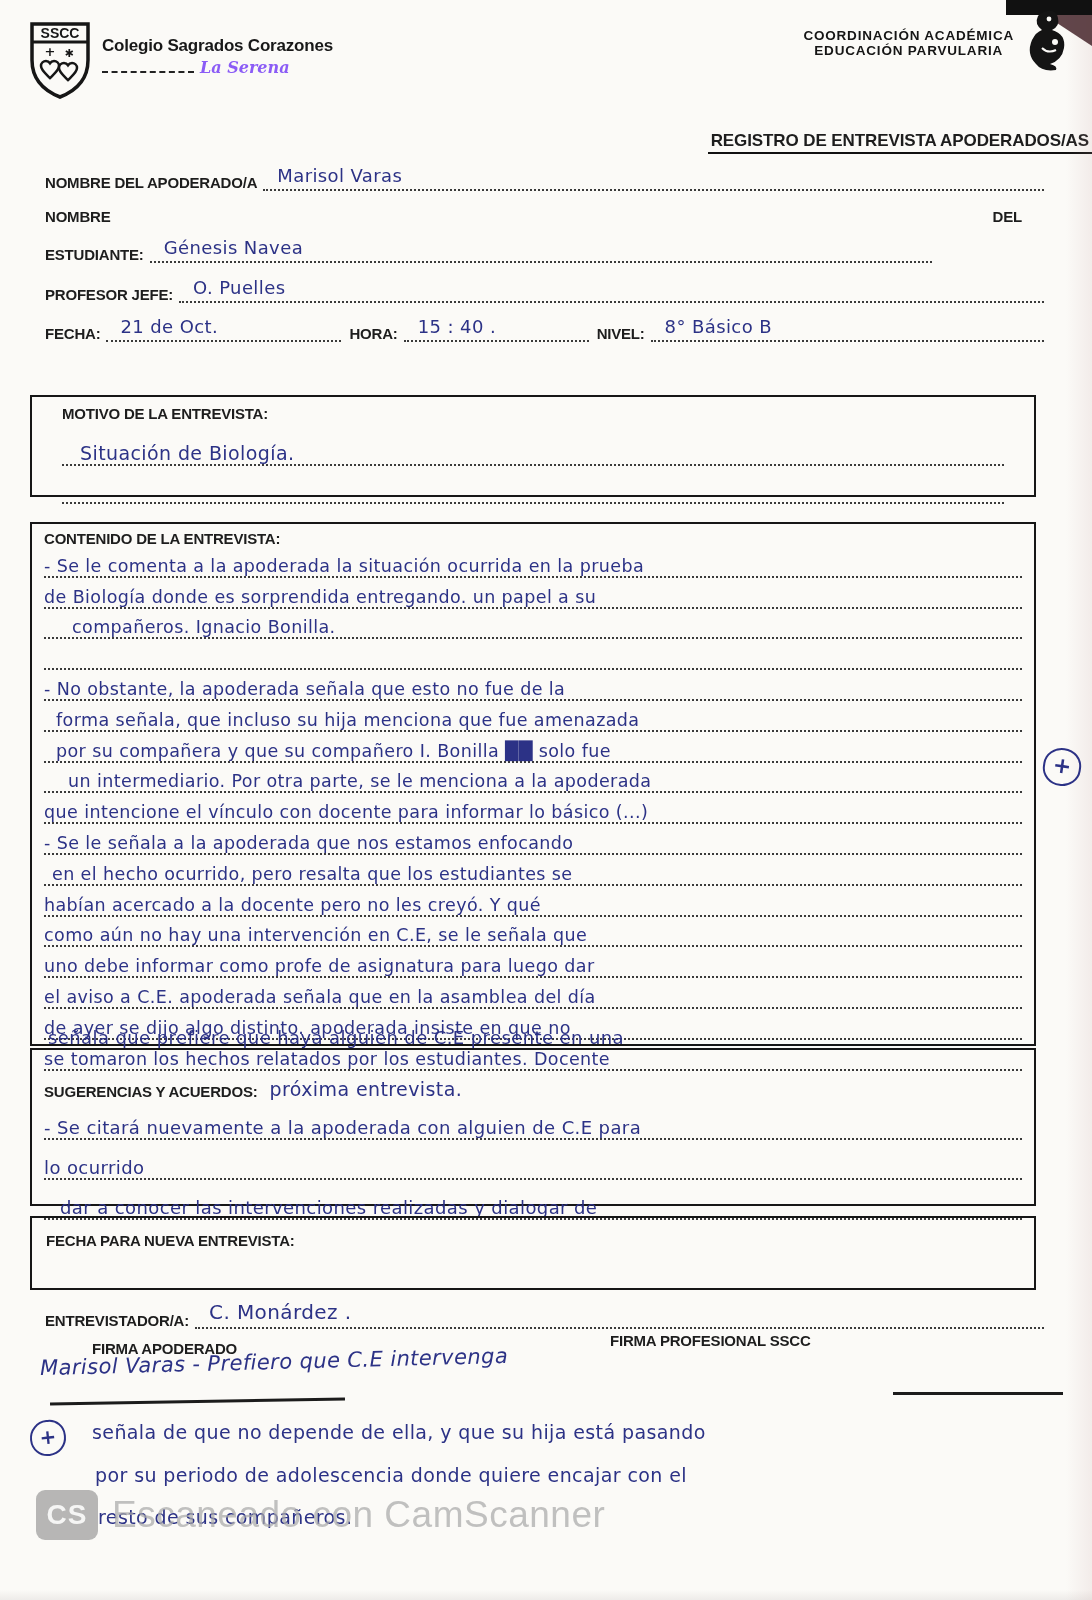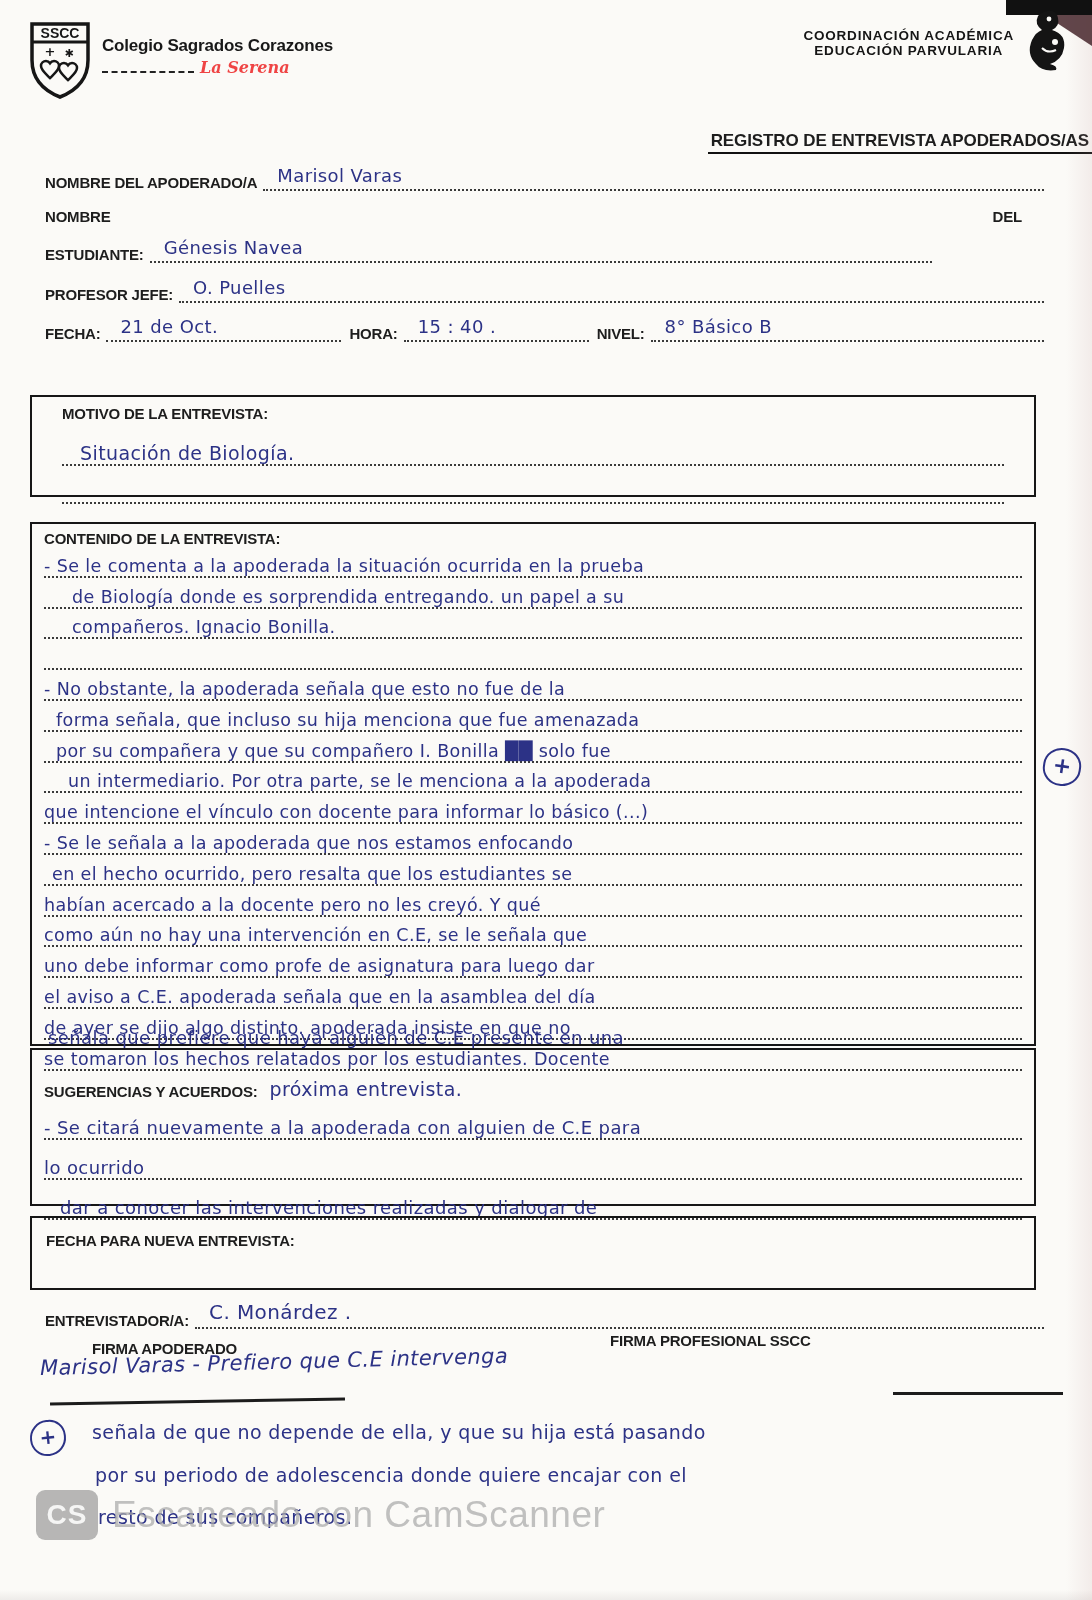--- a/index.html
+++ b/index.html
@@ -15,21 +15,21 @@
   .edge-tint{position:absolute;right:0;top:0;width:26px;height:1600px;
     background:linear-gradient(to left,rgba(190,150,150,.14),rgba(190,150,150,0));z-index:1;}
   .bottom-tint{position:absolute;left:0;bottom:0;width:1092px;height:10px;
     background:linear-gradient(to top,rgba(120,110,110,.10),rgba(120,110,110,0));}
   
   .logo{position:absolute;left:28px;top:20px;display:flex;align-items:flex-start;}
   .logo-texts{margin-left:10px;padding-top:16px;}
   .school-name{font-size:17px;font-weight:bold;letter-spacing:-.2px;color:#181818;}
   .school-loc{display:flex;align-items:center;margin-top:2px;}
   .dashline{display:inline-block;width:92px;border-top:2px dashed #222;margin-right:6px;transform:translateY(4px);}
-  .serena{font-family:"DejaVu Serif",serif;font-style:italic;font-size:16px;font-weight:bold;color:#ef4444;}
+  .serena{font-family:"DejaVu Serif",serif;font-style:italic;font-size:16px;font-weight:bold;color:#8b5cf6;}
   .stamp{position:absolute;right:78px;top:28px;text-align:center;z-index:4;}
   .stamp div{font-size:13.5px;font-weight:bold;letter-spacing:.8px;color:#151515;}
   .mascot{position:absolute;right:18px;top:8px;z-index:4;}
   
   .title{position:absolute;top:131px;left:0;width:100%;text-align:right;}
   .title span{font-size:17px;font-weight:bold;letter-spacing:-.1px;border-bottom:2.5px solid #111;padding:0 3px 2px;}
   
   .frow{position:absolute;display:flex;align-items:flex-end;}
   .lbl{font-size:15px;font-weight:bold;white-space:nowrap;letter-spacing:-.2px;}
   .dl{flex:1;border-bottom:2.5px dotted #3a3a3a;margin-left:6px;min-height:4px;}
@@ -171,21 +171,21 @@
     </div>
     <div class="hwrow motivo-row2"></div>
   </div>
 
   <div class="box contenido-box">
     <span class="lbl">CONTENIDO DE LA ENTREVISTA:</span>
     <div class="hwrow">
         <span class="hw">- Se le comenta a la apoderada la situación ocurrida en la prueba</span>
       </div>
     <div class="hwrow">
-        <span class="hw" style="margin-left:28px;">de Biología donde es sorprendida entregando. un papel a su</span>
+        <span class="hw" style="">de Biología donde es sorprendida entregando. un papel a su</span>
       </div>
     <div class="hwrow">
         <span class="hw" style="margin-left:28px;">compañeros. Ignacio Bonilla.</span>
       </div>
     <div class="hwrow">
         <span class="hw"></span>
       </div>
     <div class="hwrow">
         <span class="hw">- No obstante, la apoderada señala que esto no fue de la</span>
       </div>

